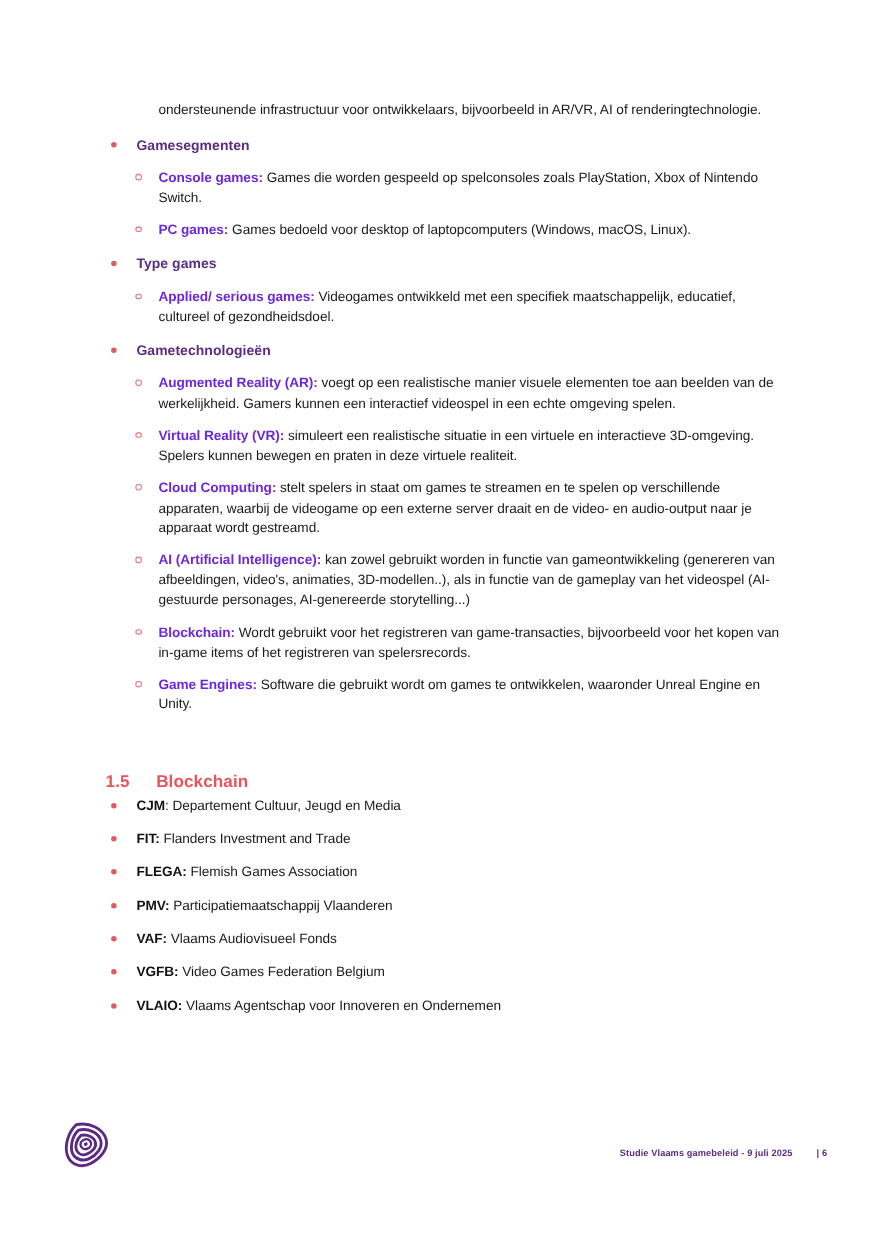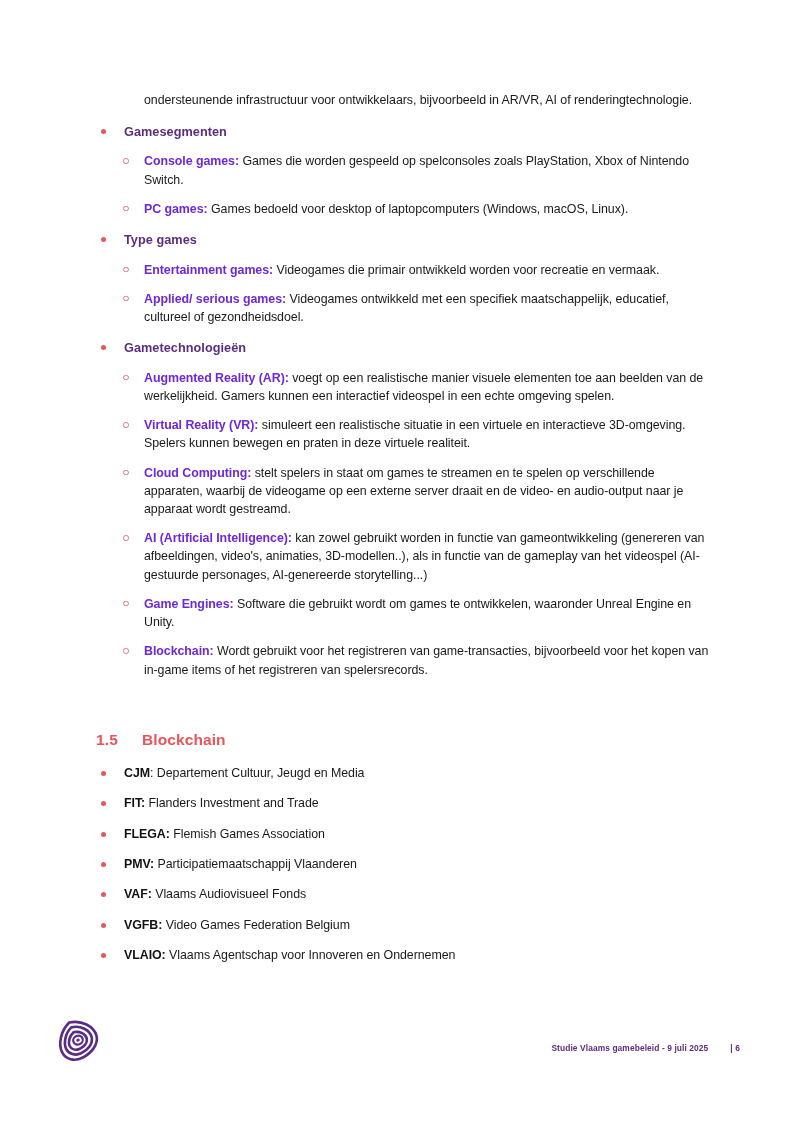--- a/index.html
+++ b/index.html
@@ -91,21 +91,21 @@
     align-items: baseline;
     color: #e8555b;
     font-size: 15.5px;
     font-weight: bold;
     letter-spacing: 0.1px;
   }
   .section-heading .num { width: 46px; flex: 0 0 46px; }
   .section-heading .ttl { }
 
   
-  .abbr-list { margin-top: 16px; }
+  .abbr-list { margin-top: 4px; }
   .abbr {
     position: relative;
     padding-left: 28px;
     margin-top: 13px;
     font-size: 12.4px;
     line-height: 1.4;
     color: #1a1a1a;
     letter-spacing: -0.05px;
   }
   .abbr:first-child { margin-top: 0; }
@@ -130,21 +130,21 @@
   }
   .logo {
     position: absolute;
     left: 56px;
     top: 16px;
     width: 44px;
     height: 44px;
   }
   .footer-meta {
     position: absolute;
-    right: 60px;
+    right: 48px;
     top: 40px;
     display: flex;
     align-items: baseline;
     color: #5b2d82;
     font-size: 8.4px;
     font-weight: bold;
     letter-spacing: 0.1px;
   }
   .footer-meta .doc-ref { }
   .footer-meta .page-no { margin-left: 22px; }
@@ -172,24 +172,20 @@
       <b>PC games:</b><span> Games bedoeld voor desktop of laptopcomputers (Windows, macOS, Linux).</span>
     </div>
 
     <div class="lvl1">
       <span class="dot"></span>
       <span>Type games</span>
     </div>
 
     <div class="lvl2">
       <span class="circ"></span>
-      <b>Entertainment games:</b><span> Videogames die primair ontwikkeld worden voor recreatie en vermaak.</span>
-    </div>
-    <div class="lvl2">
-      <span class="circ"></span>
       <b>Applied/ serious games:</b><span> Videogames ontwikkeld met een specifiek maatschappelijk, educatief, cultureel of gezondheidsdoel.</span>
     </div>
 
     <div class="lvl1">
       <span class="dot"></span>
       <span>Gametechnologieën</span>
     </div>
 
     <div class="lvl2">
       <span class="circ"></span>
@@ -202,25 +198,25 @@
     <div class="lvl2">
       <span class="circ"></span>
       <b>Cloud Computing:</b><span> stelt spelers in staat om games te streamen en te spelen op verschillende apparaten, waarbij de videogame op een externe server draait en de video- en audio-output naar je apparaat wordt gestreamd.</span>
     </div>
     <div class="lvl2">
       <span class="circ"></span>
       <b>AI (Artificial Intelligence):</b><span> kan zowel gebruikt worden in functie van gameontwikkeling (genereren van afbeeldingen, video's, animaties, 3D-modellen..), als in functie van de gameplay van het videospel (AI-gestuurde personages, AI-genereerde storytelling...)</span>
     </div>
     <div class="lvl2">
       <span class="circ"></span>
+      <b>Blockchain:</b><span> Wordt gebruikt voor het registreren van game-transacties, bijvoorbeeld voor het kopen van in-game items of het registreren van spelersrecords.</span>
+    </div>
+    <div class="lvl2">
+      <span class="circ"></span>
       <b>Game Engines:</b><span> Software die gebruikt wordt om games te ontwikkelen, waaronder Unreal Engine en Unity.</span>
-    </div>
-    <div class="lvl2">
-      <span class="circ"></span>
-      <b>Blockchain:</b><span> Wordt gebruikt voor het registreren van game-transacties, bijvoorbeeld voor het kopen van in-game items of het registreren van spelersrecords.</span>
     </div>
 
     <div class="section-heading">
       <span class="num">1.5</span>
       <span class="ttl">Blockchain</span>
     </div>
 
     <div class="abbr-list">
 
       <div class="abbr">

